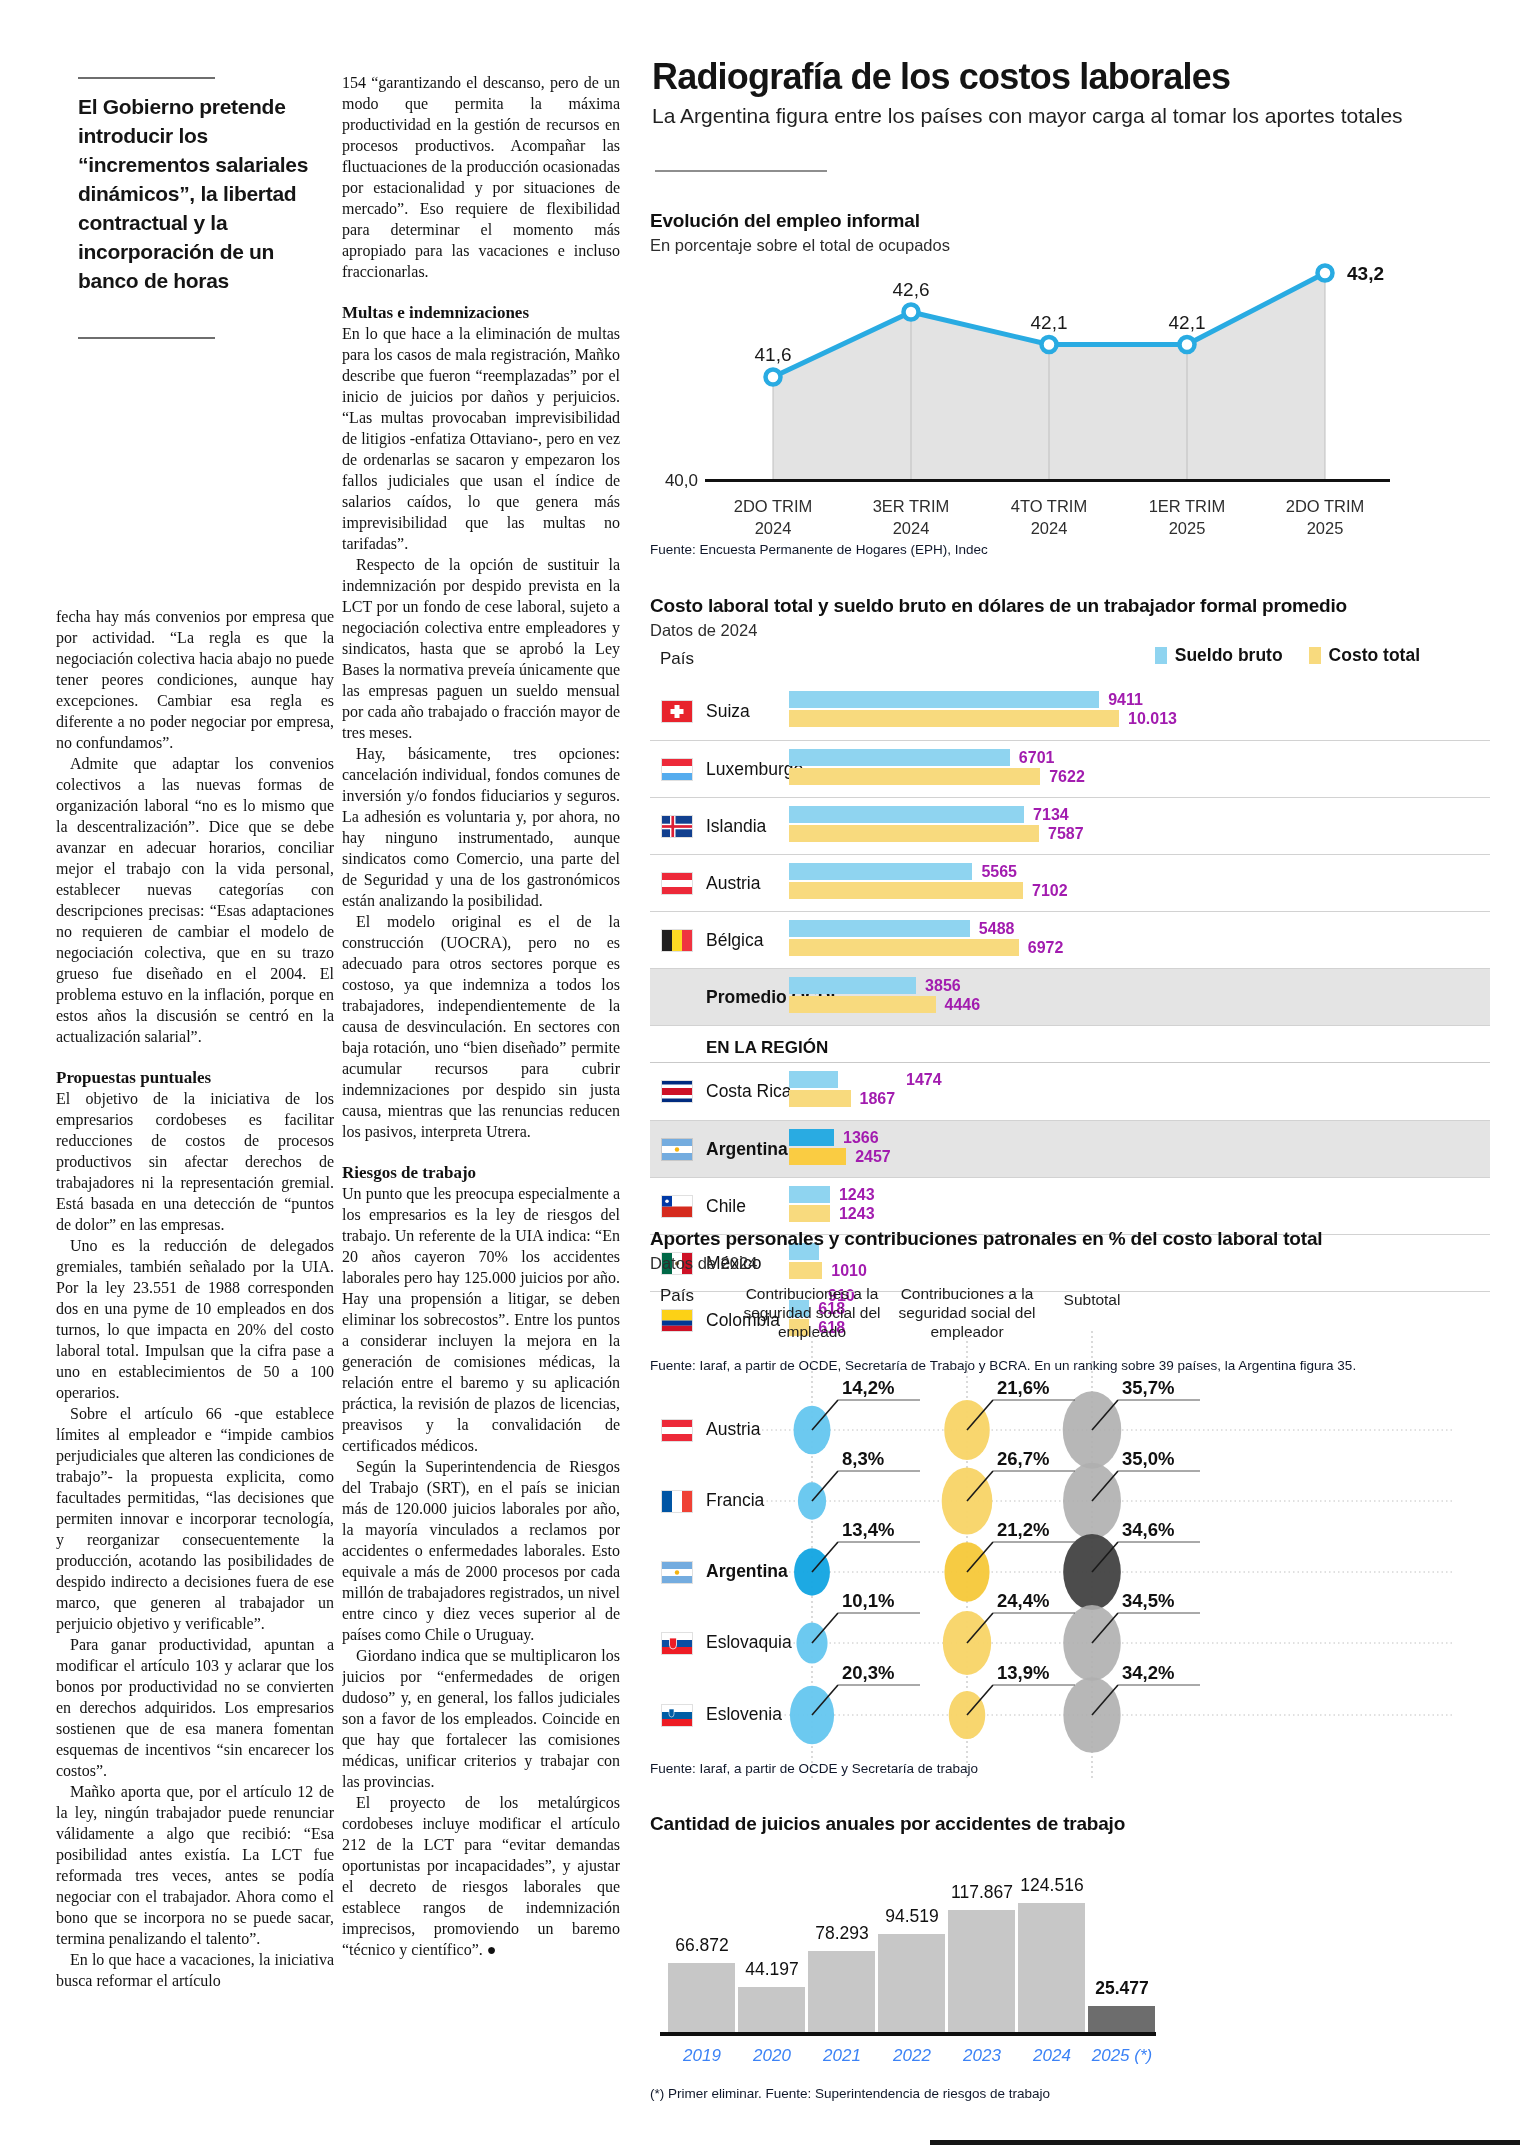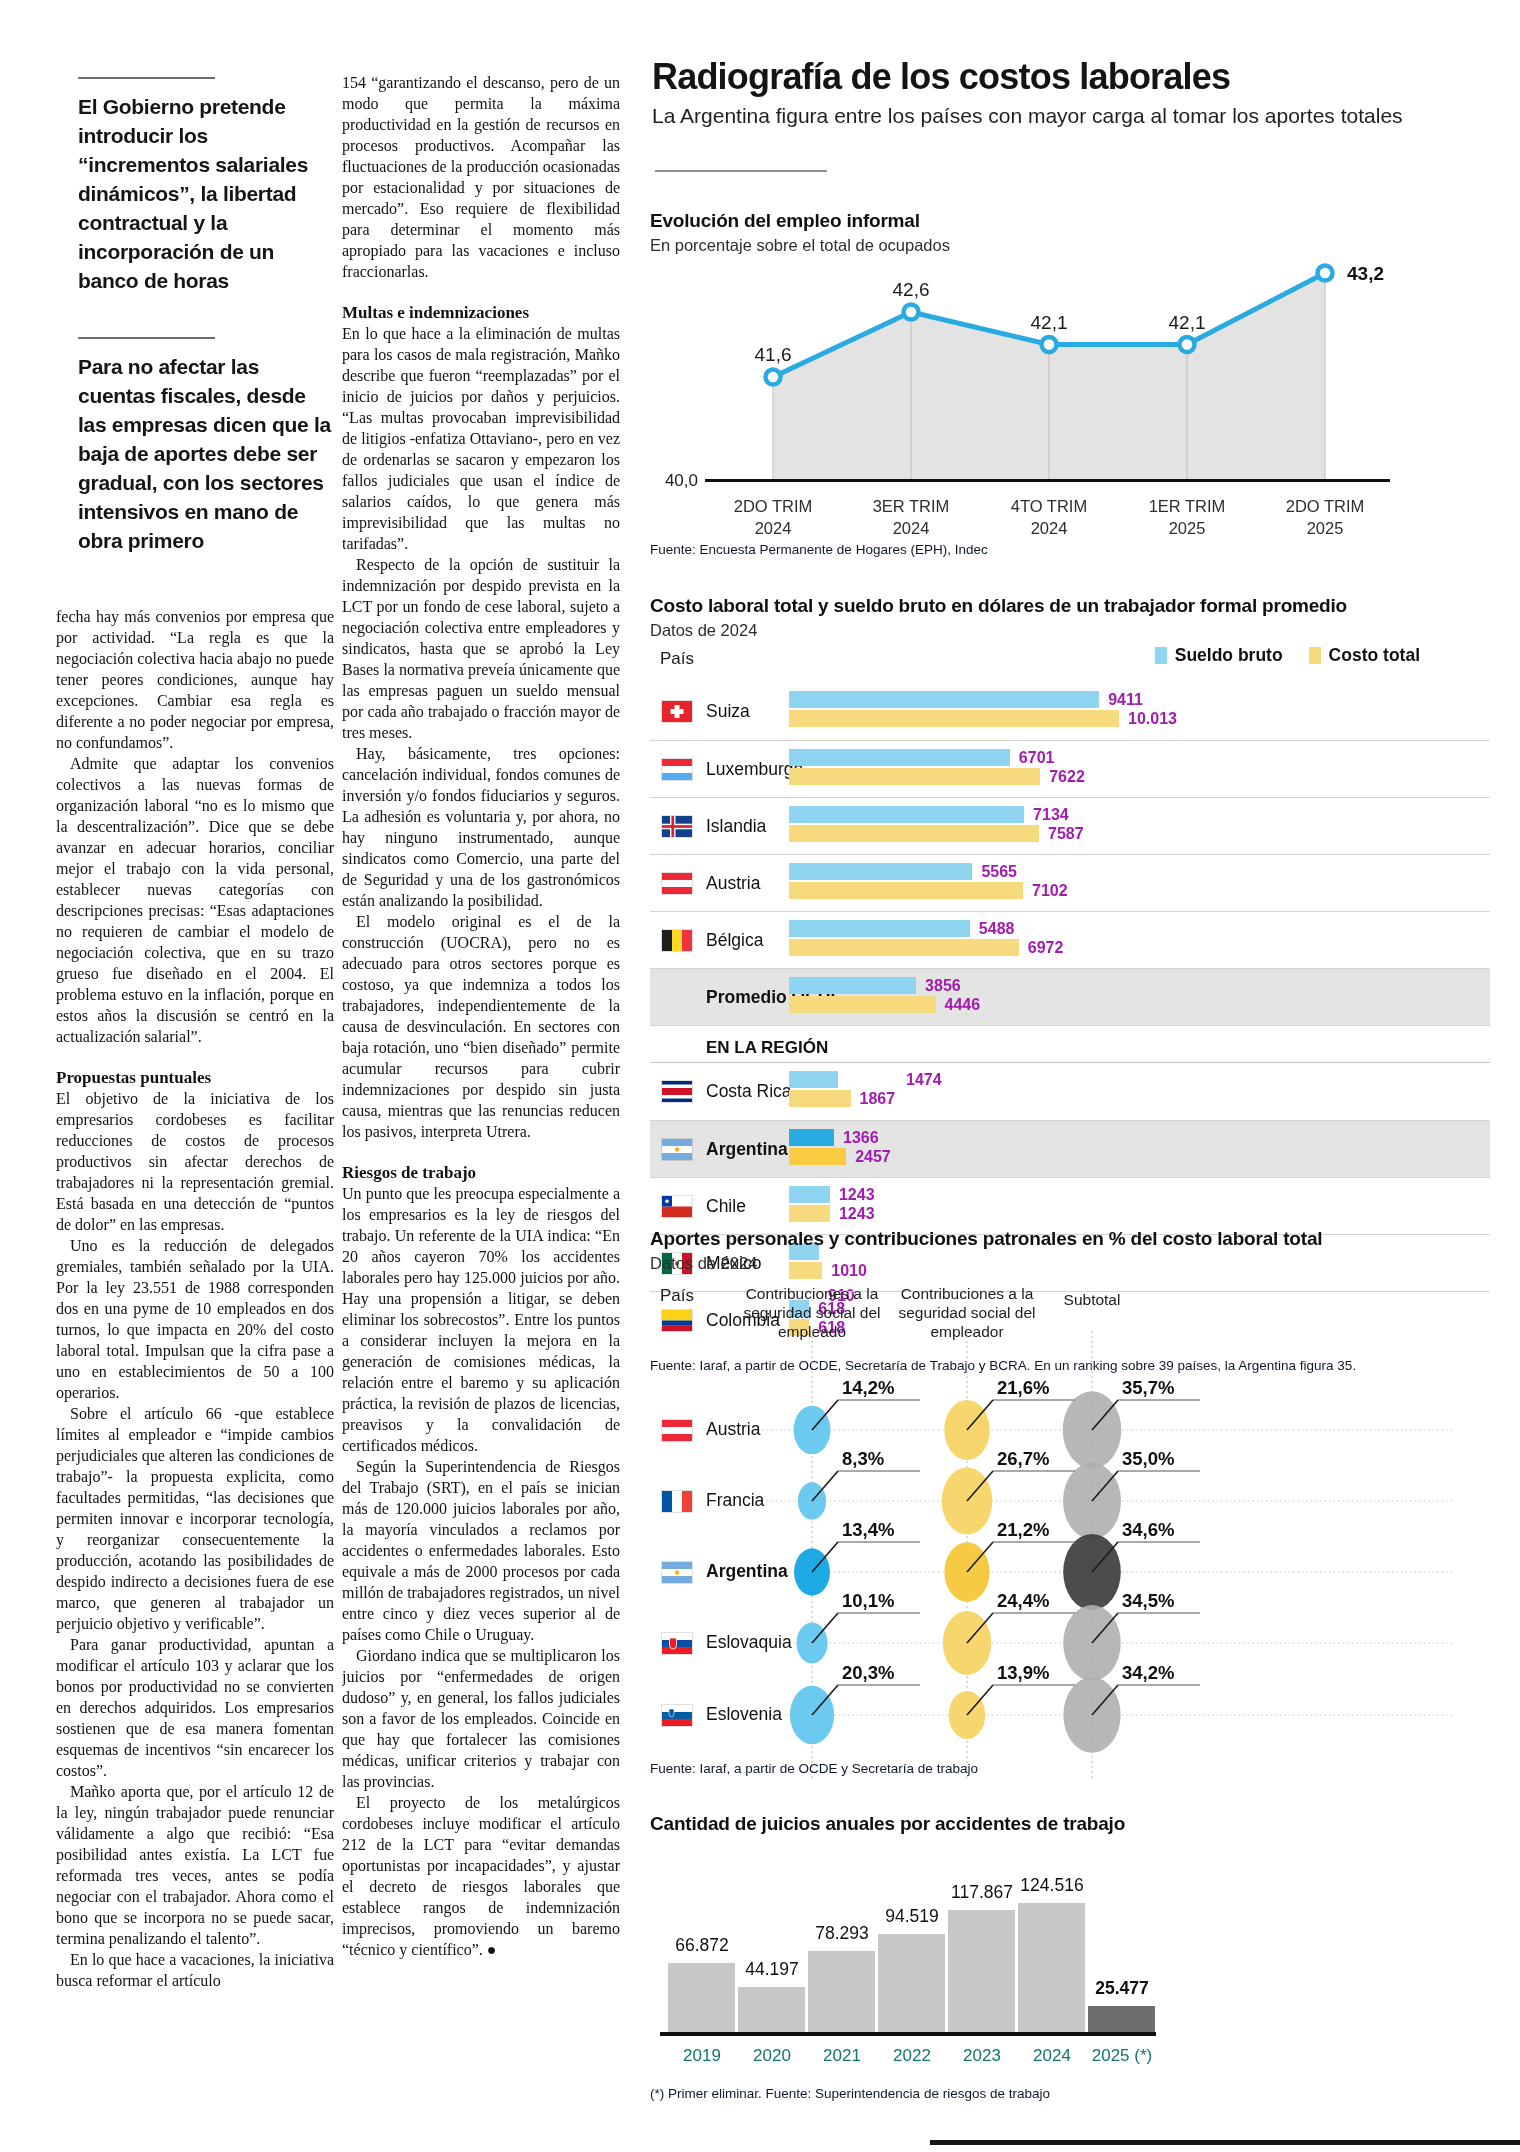--- a/index.html
+++ b/index.html
@@ -58,34 +58,33 @@
              line-height:19px; color:#1c1c1c; }
   .c3country { position:absolute; left:56px; font-size:17.5px; color:#111; }
   .c3country.b { font-weight:bold; }
   .c3flag { position:absolute; left:12px; }
 
   
   .c4bar { position:absolute; background:#C7C7C7; }
   .c4bar.hl { background:#6D6D6D; }
   .c4val { position:absolute; width:100px; text-align:center; font-size:17.5px; color:#101010; }
   .c4val.b { font-weight:bold; }
-  .c4year { position:absolute; width:100px; text-align:center; font-size:17px; color:#0f766e; }
+  .c4year { position:absolute; width:100px; text-align:center; font-size:17px; color:#3b82f6;font-style:italic; }
   #c4axis { position:absolute; background:#0f0f0f; }
 
   #bottom-rule { position:absolute; left:930px; top:2140px; width:590px; height:5px; background:#151515; }
 </style>
 </head>
 <body>
 
 <div class="page">
 
   <div class="pq-rule" style="top:77px"></div>
   <div class="pq" style="top:92px">El Gobierno pretende introducir los “incrementos salariales dinámicos”, la libertad contractual y la incorporación de un banco de horas</div>
   <div class="pq-rule" style="top:337px"></div>
-  <div class="pq" style="top:352px">Para no afectar las cuentas fiscales, desde las empresas dicen que la baja de aportes debe ser gradual, con los sectores intensivos en mano de obra primero</div>
 
   <div id="col1" class="bodycol">
     <p>fecha hay más convenios por empresa que por actividad. “La regla es que la negociación colectiva hacia abajo no puede tener peores condiciones, aunque hay excepciones. Cambiar esa regla es diferente a no poder negociar por empresa, no confundamos”.</p>
     <p class="ind">Admite que adaptar los convenios colectivos a las nuevas formas de organización laboral “no es lo mismo que la descentralización”. Dice que se debe avanzar en adecuar horarios, conciliar mejor el trabajo con la vida personal, establecer nuevas categorías con descripciones precisas: “Esas adaptaciones no requieren de cambiar el modelo de negociación colectiva, que en su trazo grueso fue diseñado en el 2004. El problema estuvo en la inflación, porque en estos años la discusión se centró en la actualización salarial”.</p>
     <h4 class="subhead">Propuestas puntuales</h4>
     <p>El objetivo de la iniciativa de los empresarios cordobeses es facilitar reducciones de costos de procesos productivos sin afectar derechos de trabajadores ni la representación gremial. Está basada en una detección de “puntos de dolor” en las empresas.</p>
     <p class="ind">Uno es la reducción de delegados gremiales, también señalado por la UIA. Por la ley 23.551 de 1988 corresponden dos en una pyme de 10 empleados en dos turnos, lo que impacta en 20% del costo laboral total. Impulsan que la cifra pase a uno en establecimientos de 50 a 100 operarios.</p>
     <p class="ind">Sobre el artículo 66 -que establece límites al empleador e “impide cambios perjudiciales que alteren las condiciones de trabajo”- la propuesta explicita, como facultades permitidas, “las decisiones que permiten innovar e incorporar tecnología, y reorganizar consecuentemente la producción, acotando las posibilidades de despido indirecto a decisiones fuera de ese marco, que generen al trabajador un perjuicio objetivo y verificable”.</p>
     <p class="ind">Para ganar productividad, apuntan a modificar el artículo 103 y aclarar que los bonos por productividad no se convierten en derechos adquiridos. Los empresarios sostienen que de esa manera fomentan esquemas de incentivos “sin encarecer los costos”.</p>
     <p class="ind">Mañko aporta que, por el artículo 12 de la ley, ningún trabajador puede renunciar válidamente a algo que recibió: “Esa posibilidad antes existía. La LCT fue reformada tres veces, antes se podía negociar con el trabajador. Ahora como el bono que se incorpora no se puede sacar, termina penalizando el talento”.</p>

